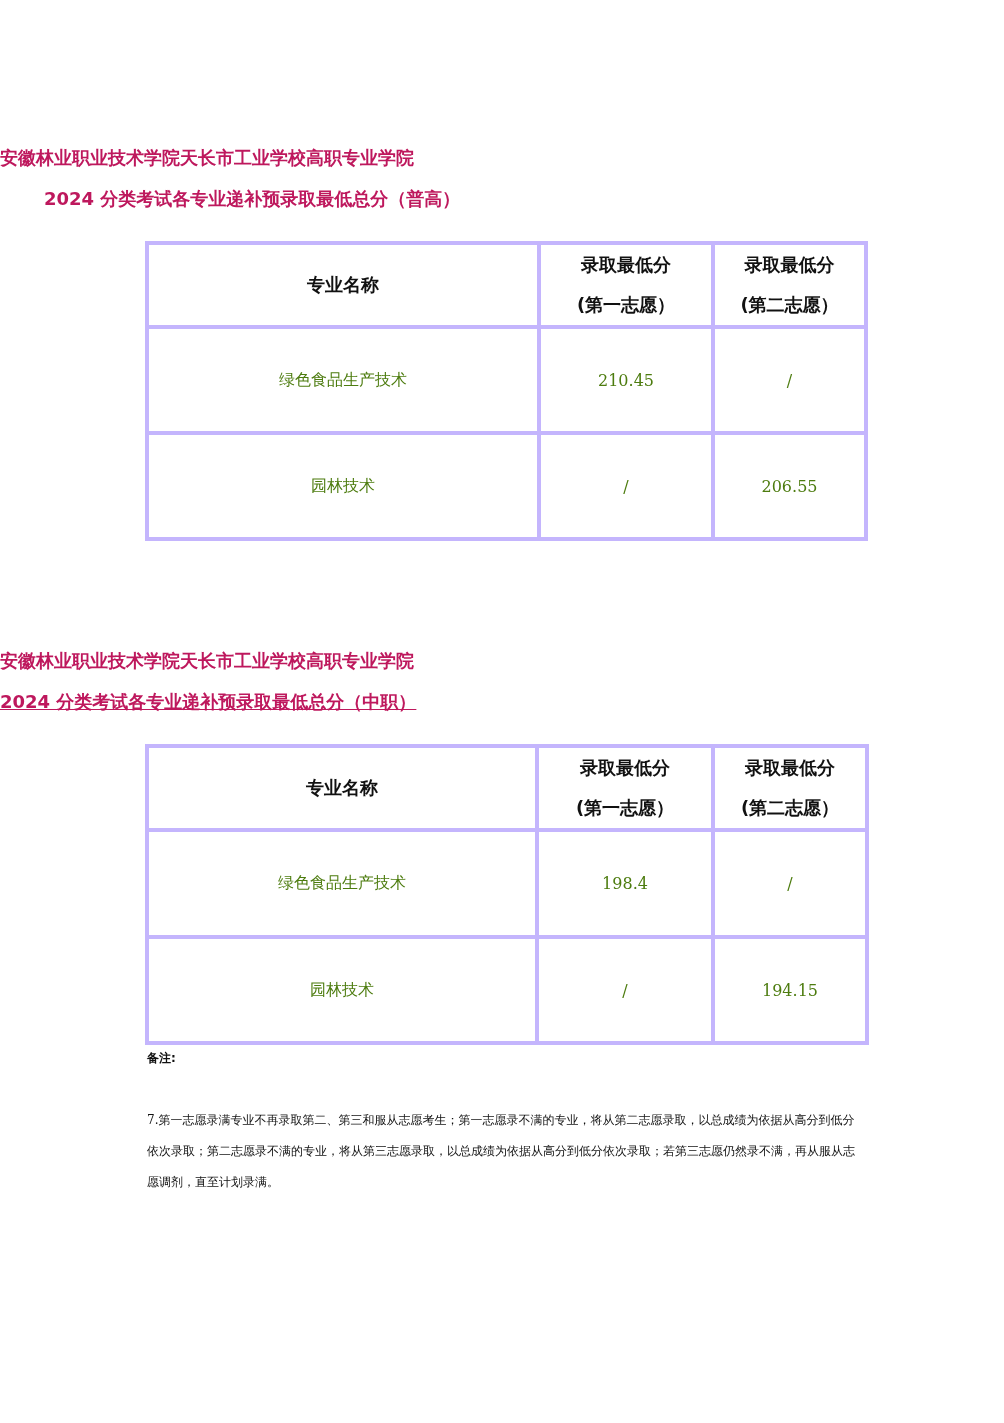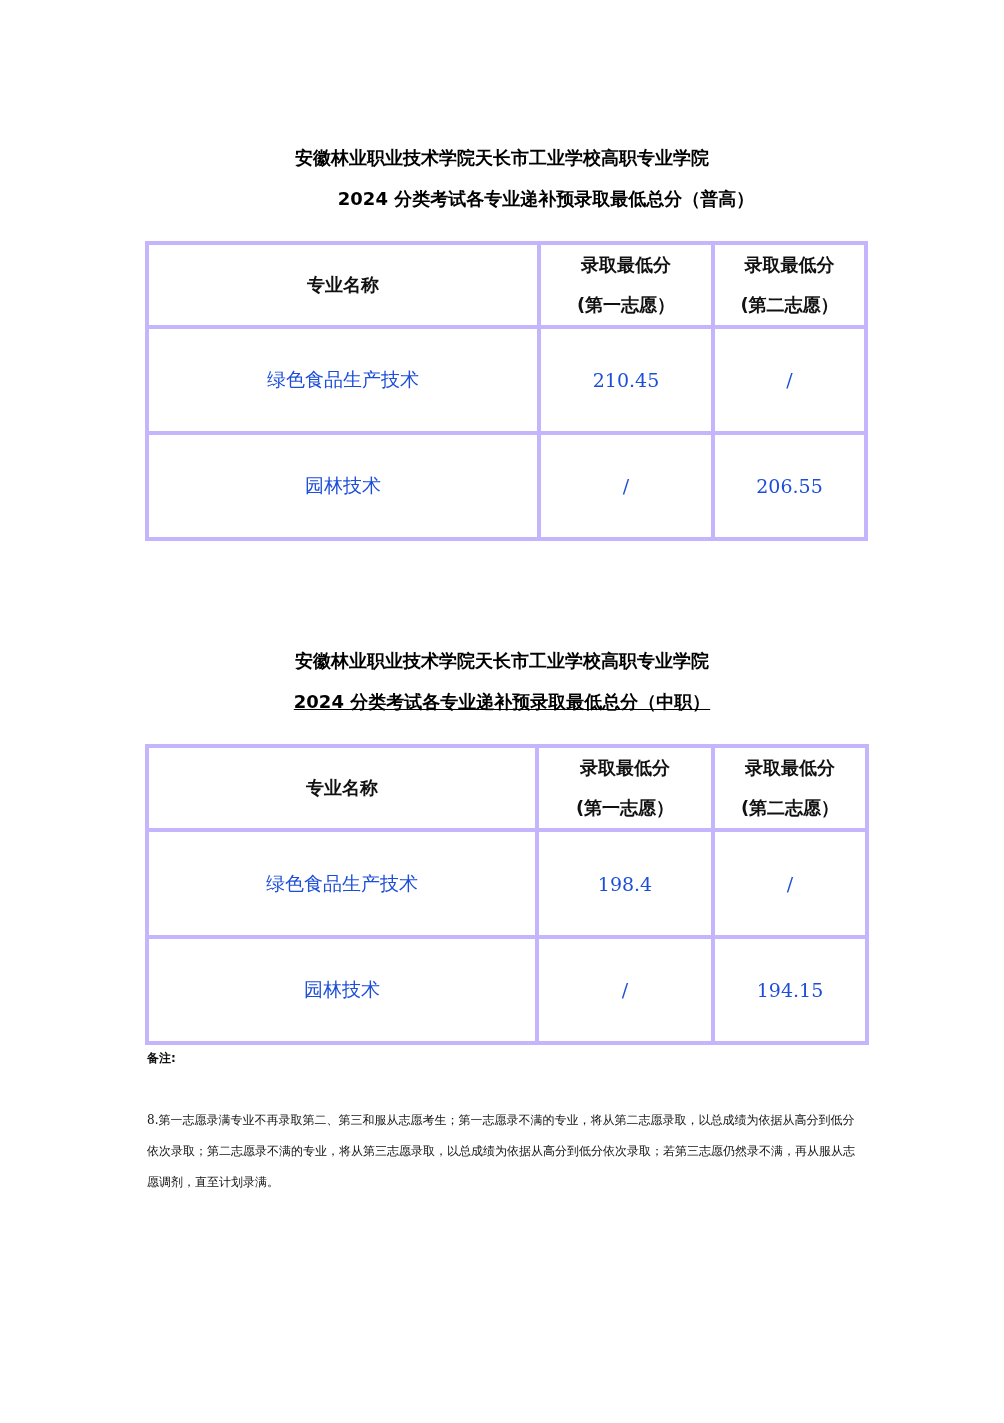--- a/index.html
+++ b/index.html
@@ -1,24 +1,24 @@
 <!DOCTYPE html>
 <html><head>
   <meta charset="utf-8">
   <style>
     html, body { margin: 0; padding: 0; background: #ffffff; }
     body { width: 1004px; height: 1423px; position: relative; overflow: hidden;
            font-family: "DejaVu Serif", "Liberation Serif", serif; color: #111; }
-    .title { position: absolute; left: 0; width: 1004px; text-align: center;
+    .title { position: absolute; left: 0; width: 1004px; text-align: left;
              font-family: "DejaVu Sans", "Liberation Sans", sans-serif; font-weight: bold;
-             font-size: 18px; line-height: 24px; color: #000000; }
+             font-size: 18px; line-height: 24px; color: #be185d; }
     table.score { position: absolute; left: 145px; border-collapse: collapse; table-layout: fixed; }
     table.score td { border: 4px solid #c4b5fd; text-align: center; vertical-align: middle; padding: 0; }
     .hd { font-family: "DejaVu Sans", "Liberation Sans", sans-serif; font-weight: bold; font-size: 18px; line-height: 40px; }
-    .cell { font-size: 19px; color: #1d4ed8; }
+    .cell { font-size: 16px; color: #4d7c0f; }
     .notes { position: absolute; left: 147px; width: 715px; font-size: 12px; line-height: 31px; color: #111; }
     .notes .label { font-family: "DejaVu Sans", "Liberation Sans", sans-serif; font-weight: bold; }
     .notes p { margin: 0; }
   </style>
 </head>
 <body>
 
 <div class="title" style="top:146px;">安徽林业职业技术学院天长市工业学校高职专业学院</div>
 <div class="title" style="top:187px;margin-left:44px;">2024 分类考试各专业递补预录取最低总分（普高）</div>
 
@@ -83,14 +83,14 @@
     <td class="cell">园林技术</td>
     <td class="cell">/</td>
     <td class="cell">194.15</td>
   </tr>
 </tbody>
   </table>
 
 <div class="notes" style="top:1043px;">
   <p class="label">备注:</p>
   <p style="height:31px;"></p>
-  <p>8.第一志愿录满专业不再录取第二、第三和服从志愿考生；第一志愿录不满的专业，将从第二志愿录取，以总成绩为依据从高分到低分依次录取；第二志愿录不满的专业，将从第三志愿录取，以总成绩为依据从高分到低分依次录取；若第三志愿仍然录不满，再从服从志愿调剂，直至计划录满。</p>
+  <p>7.第一志愿录满专业不再录取第二、第三和服从志愿考生；第一志愿录不满的专业，将从第二志愿录取，以总成绩为依据从高分到低分依次录取；第二志愿录不满的专业，将从第三志愿录取，以总成绩为依据从高分到低分依次录取；若第三志愿仍然录不满，再从服从志愿调剂，直至计划录满。</p>
 </div>
 
 </body></html>

